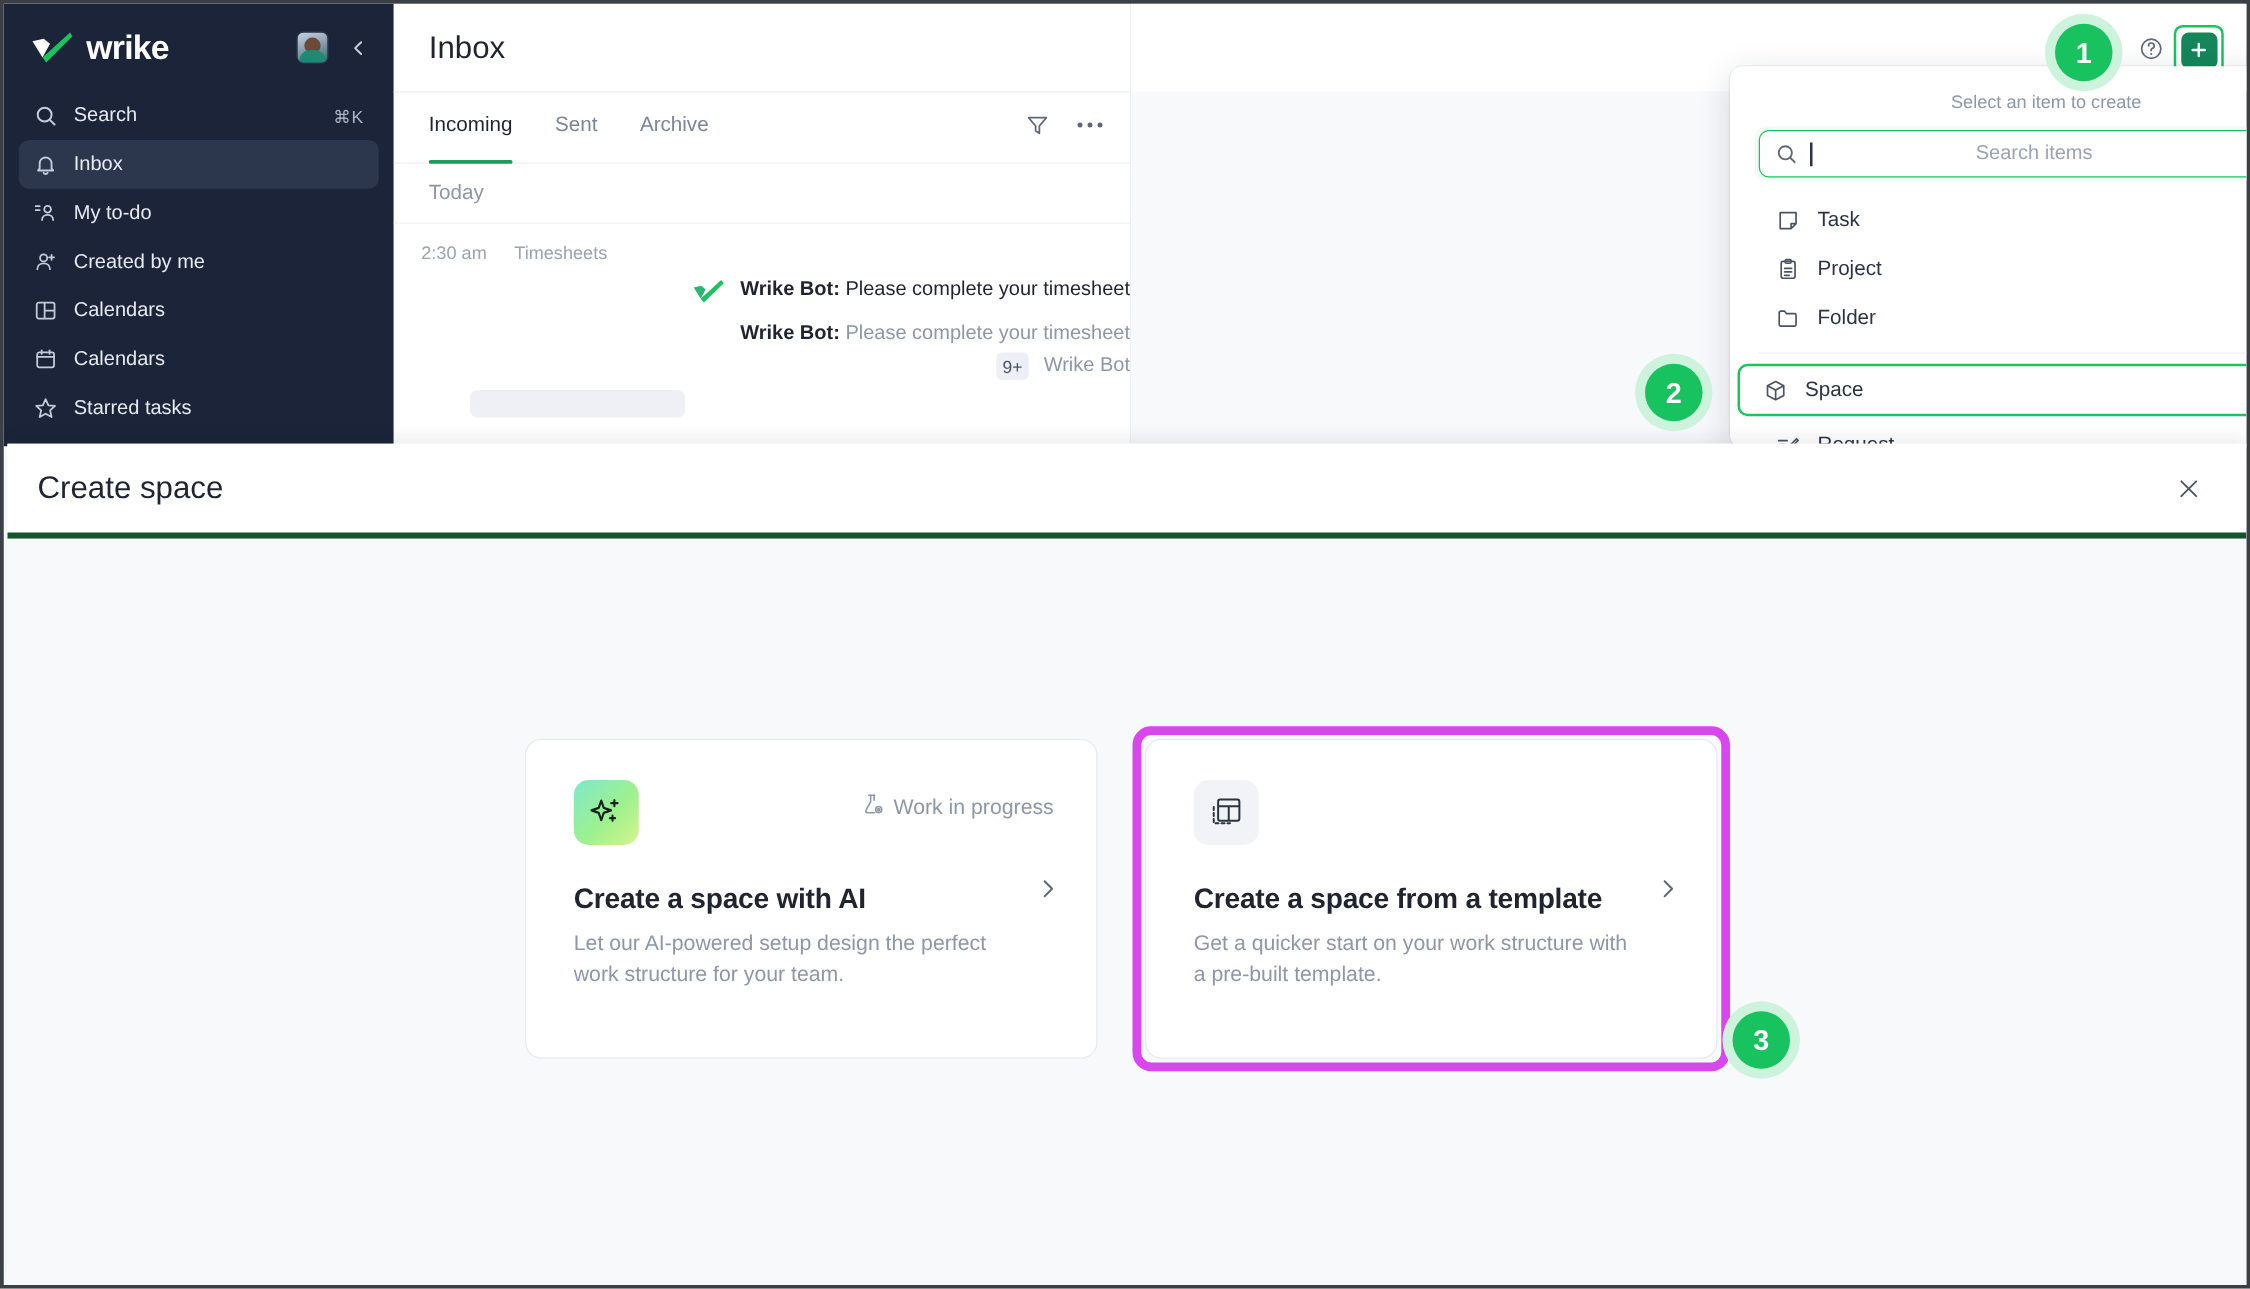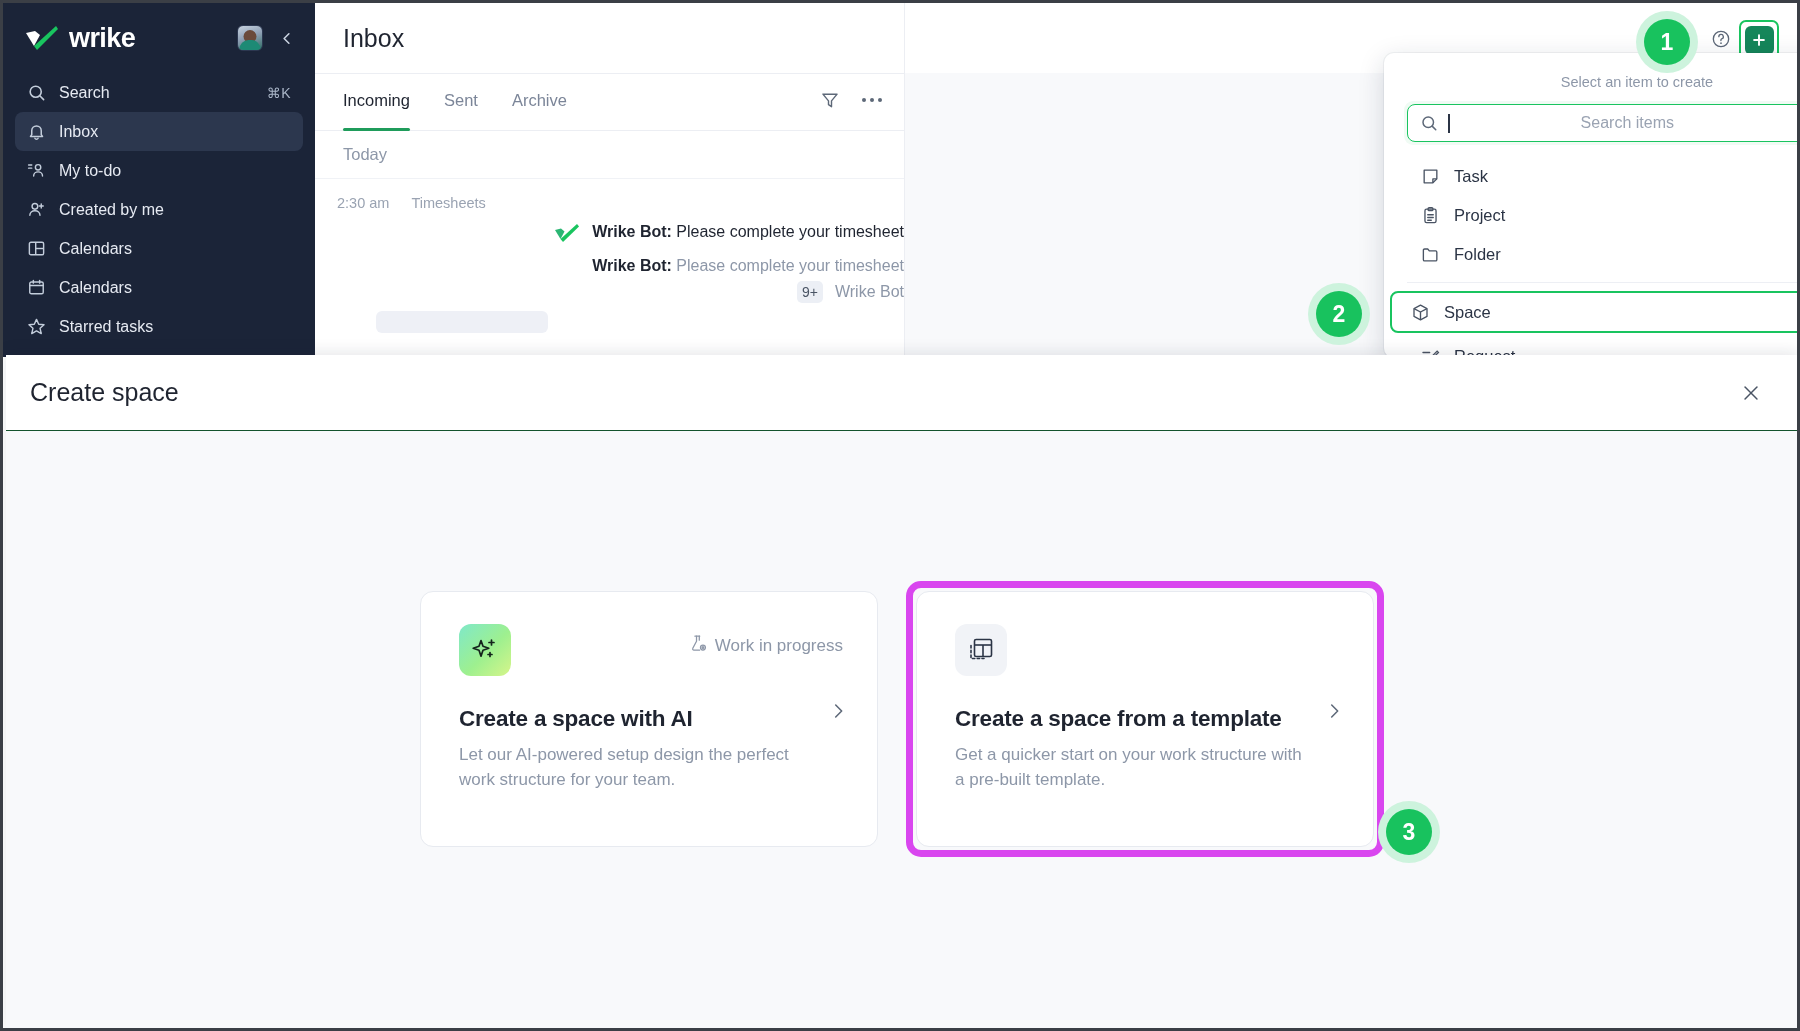--- a/index.html
+++ b/index.html
@@ -228,21 +228,21 @@
 
   
   .modal {
     position: absolute; left: 3px; top: 352px;
     width: 1792px; height: 676px;
     background: #ffffff; z-index: 30;
     box-shadow: 0 -3px 14px rgba(20,30,50,.10);
   }
   .modal-head {
     height: 76px; display: flex; align-items: center;
-    padding: 0 34px 0 24px; border-bottom: 1px solid #14532d;
+    padding: 0 34px 0 24px; border-bottom: 5px solid #14532d;
     background: #ffffff;
   }
   .modal-title { font-size: 25px; color: #1f2430; }
   .modal-close {
     margin-left: auto; width: 26px; height: 26px;
     color: #4a5464; display: flex; align-items: center; justify-content: center;
   }
   .modal-body {
     height: 600px; background: #f8f9fb;
     display: flex; align-items: center; justify-content: center;

